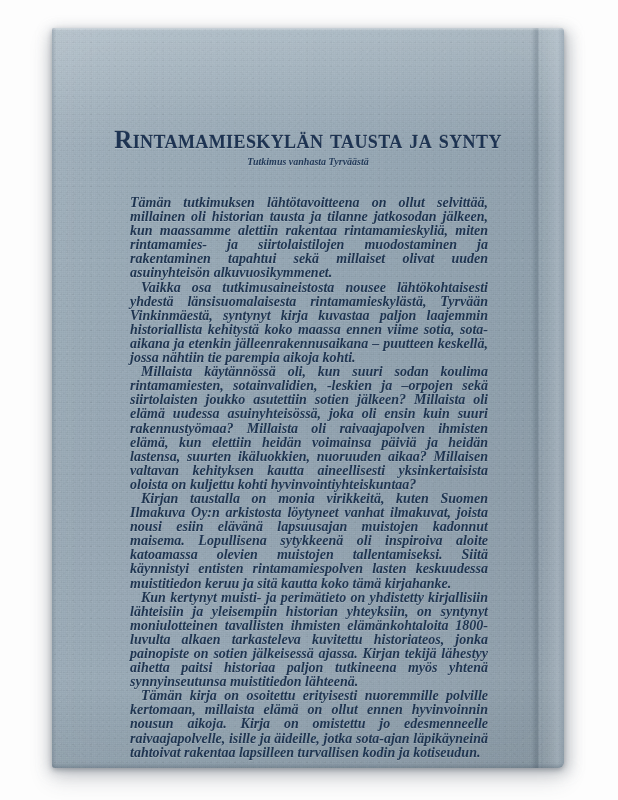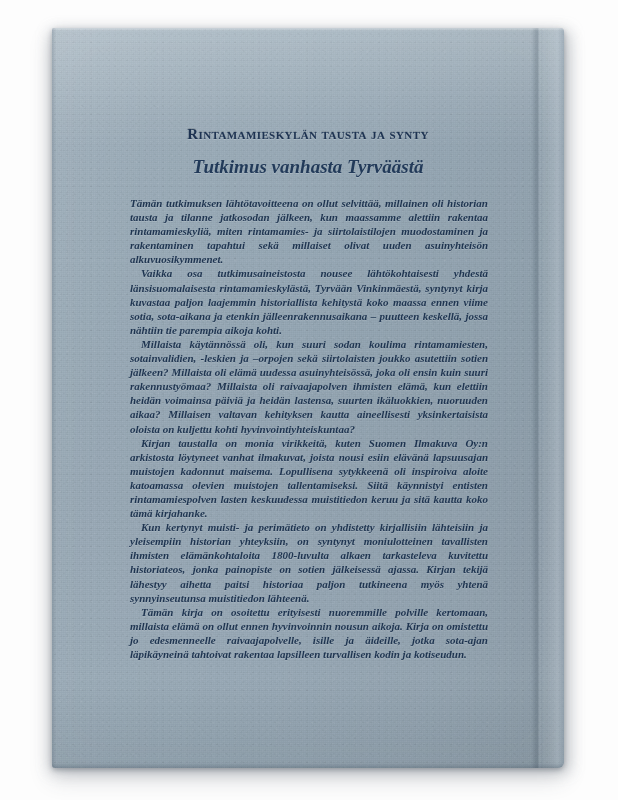--- a/index.html
+++ b/index.html
@@ -139,48 +139,48 @@
     left:0;top:0;width:100%;height:100%;
     padding:0;
   }
 
   .title{
     position:absolute;
     left:0;right:0;top:98px;
     text-align:center;
     font-family:"Liberation Serif", serif;
     font-weight:bold;
-    font-size:15px;
+    font-size:25px;
     letter-spacing:.4px;
     color:#1d3352;
     font-variant:small-caps;
     text-shadow:0 1px 0 rgba(255,255,255,.18), 0 -1px 0 rgba(0,0,0,.14);
   }
 
   .subtitle{
     position:absolute;
     left:0;right:0;top:128px;
     text-align:center;
     font-family:"Liberation Serif", serif;
     font-weight:bold;
     font-style:italic;
-    font-size:19px;
+    font-size:10px;
     color:#223a59;
     text-shadow:0 1px 0 rgba(255,255,255,.16);
   }
 
   .blurb{
     position:absolute;
     left:78px;
     top:168px;
     width:358px;
     font-family:"Liberation Serif", serif;
     font-weight:bold;
     font-style:italic;
-    font-size:11px;
+    font-size:14px;
     line-height:14.1px;
     color:#1e3450;
     text-align:justify;
     text-justify:inter-word;
     text-shadow:0 .5px 0 rgba(255,255,255,.14);
   }
   .blurb p{
     margin:0;
     text-indent:11px;
     hyphens:auto;

